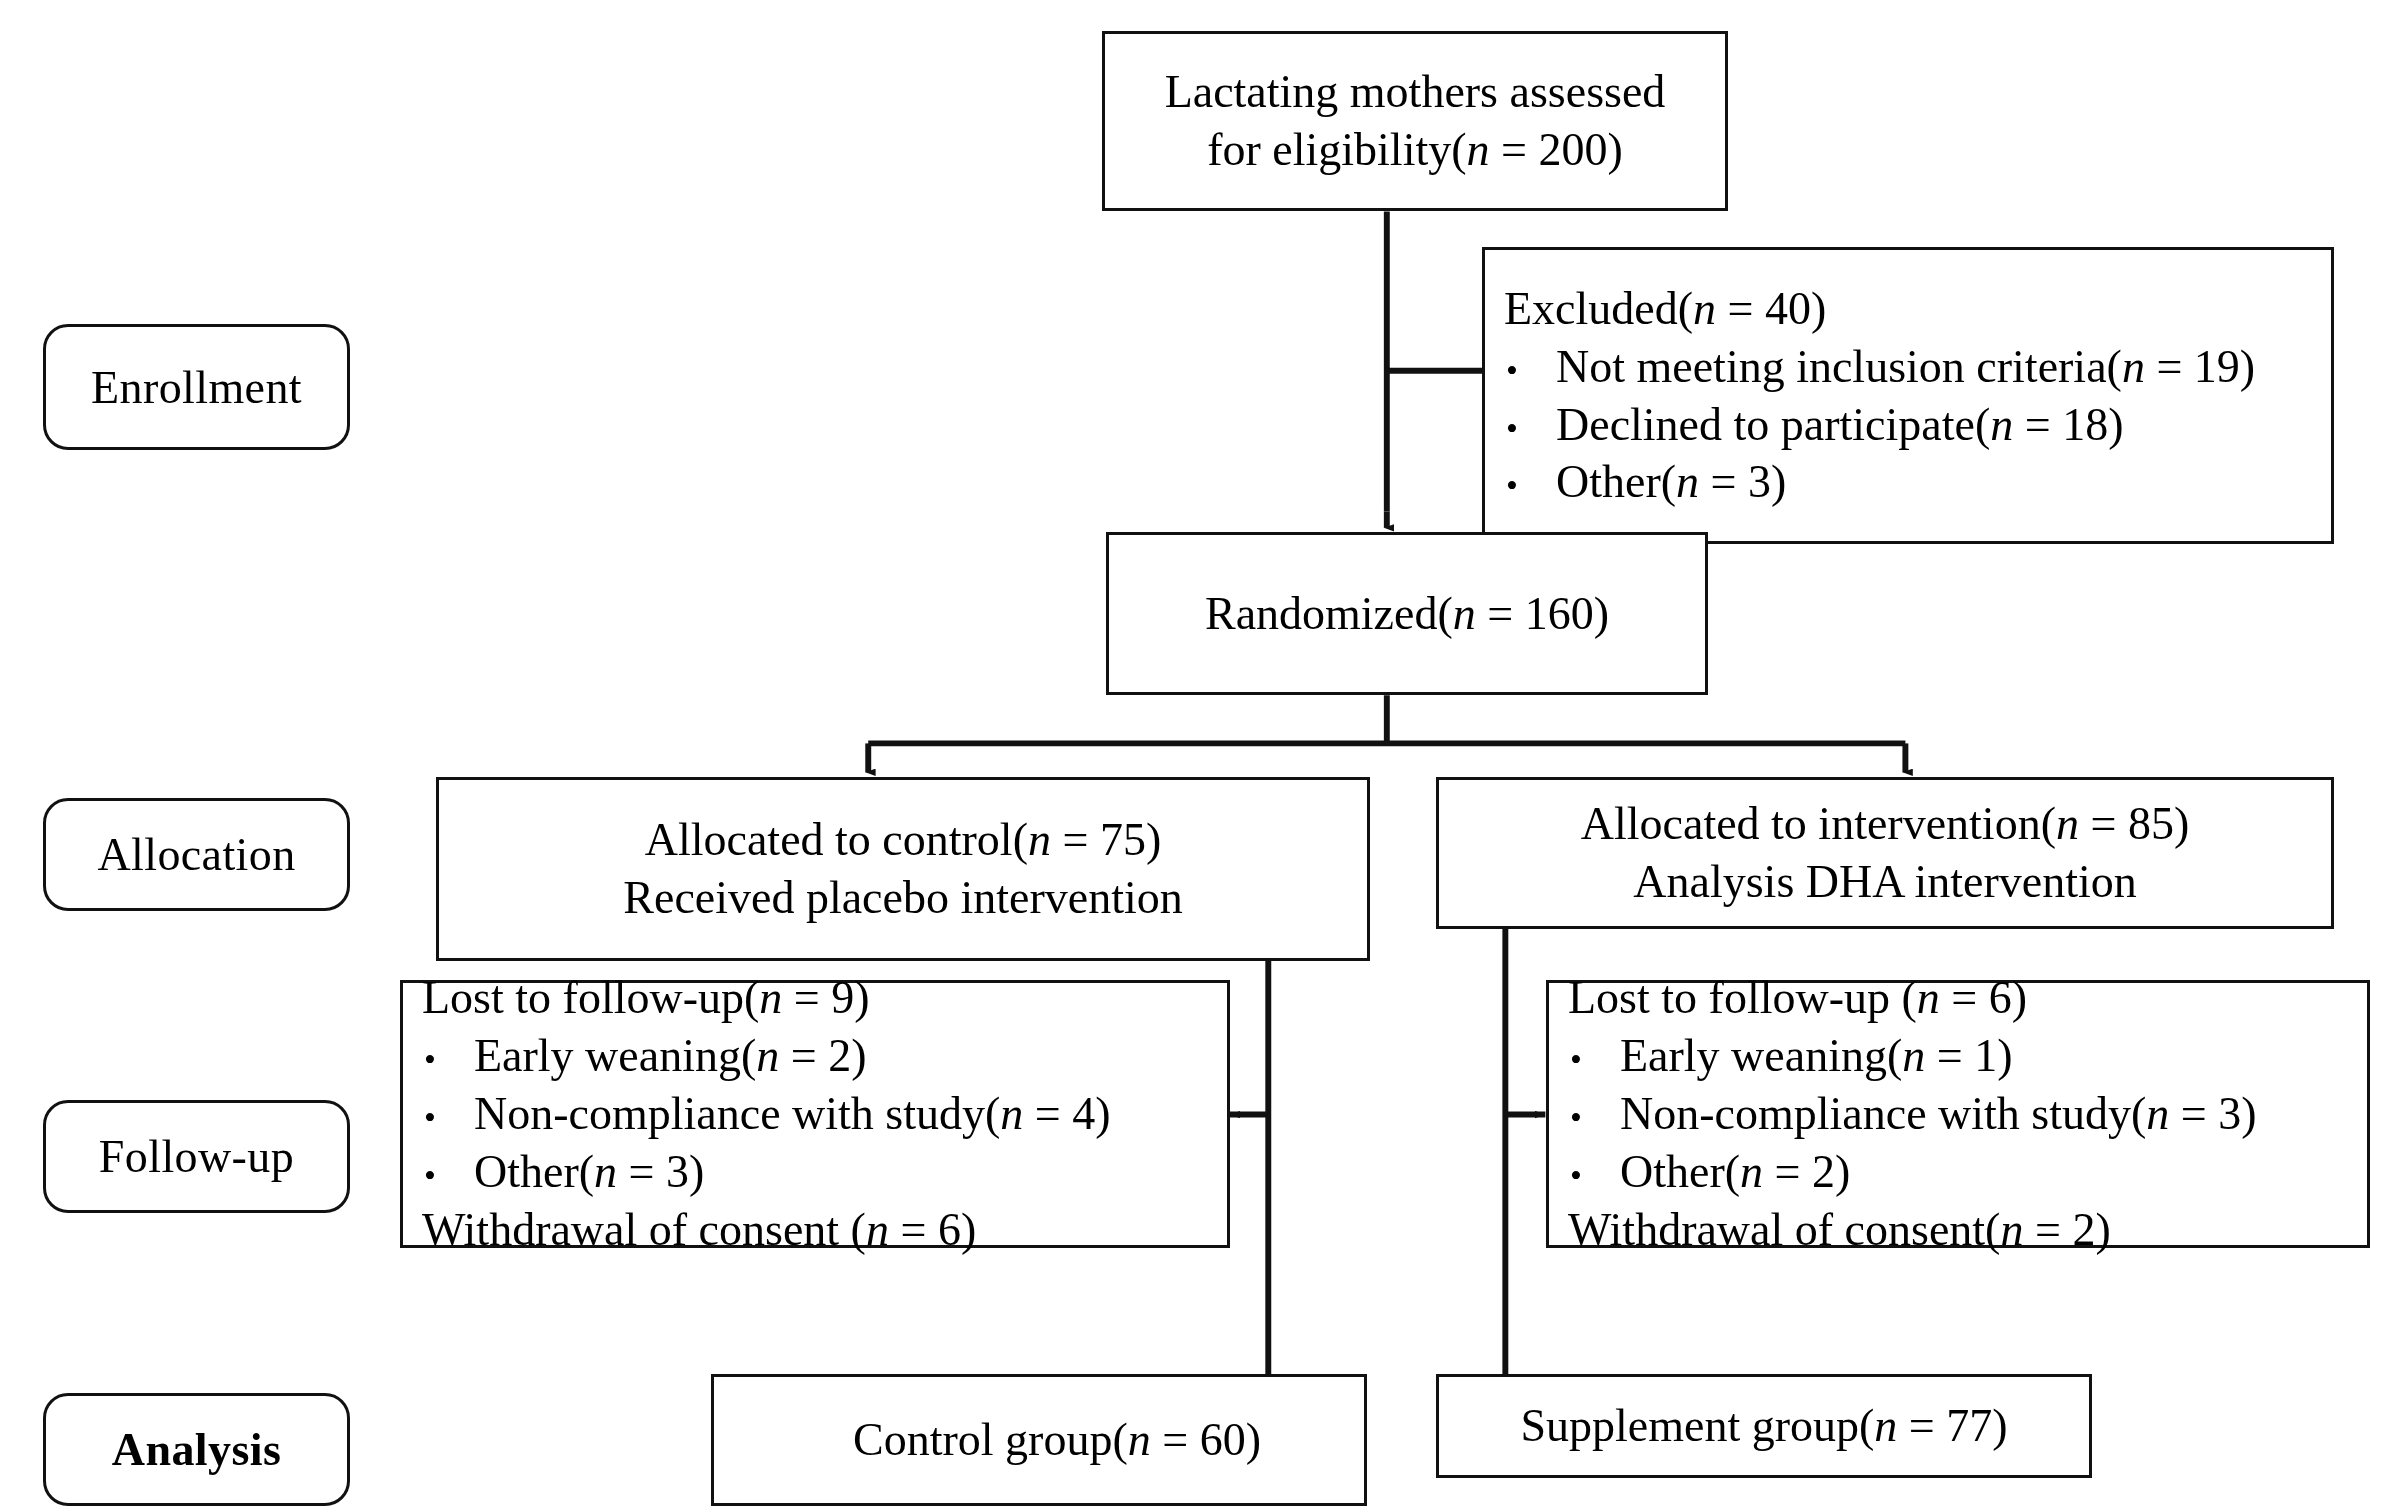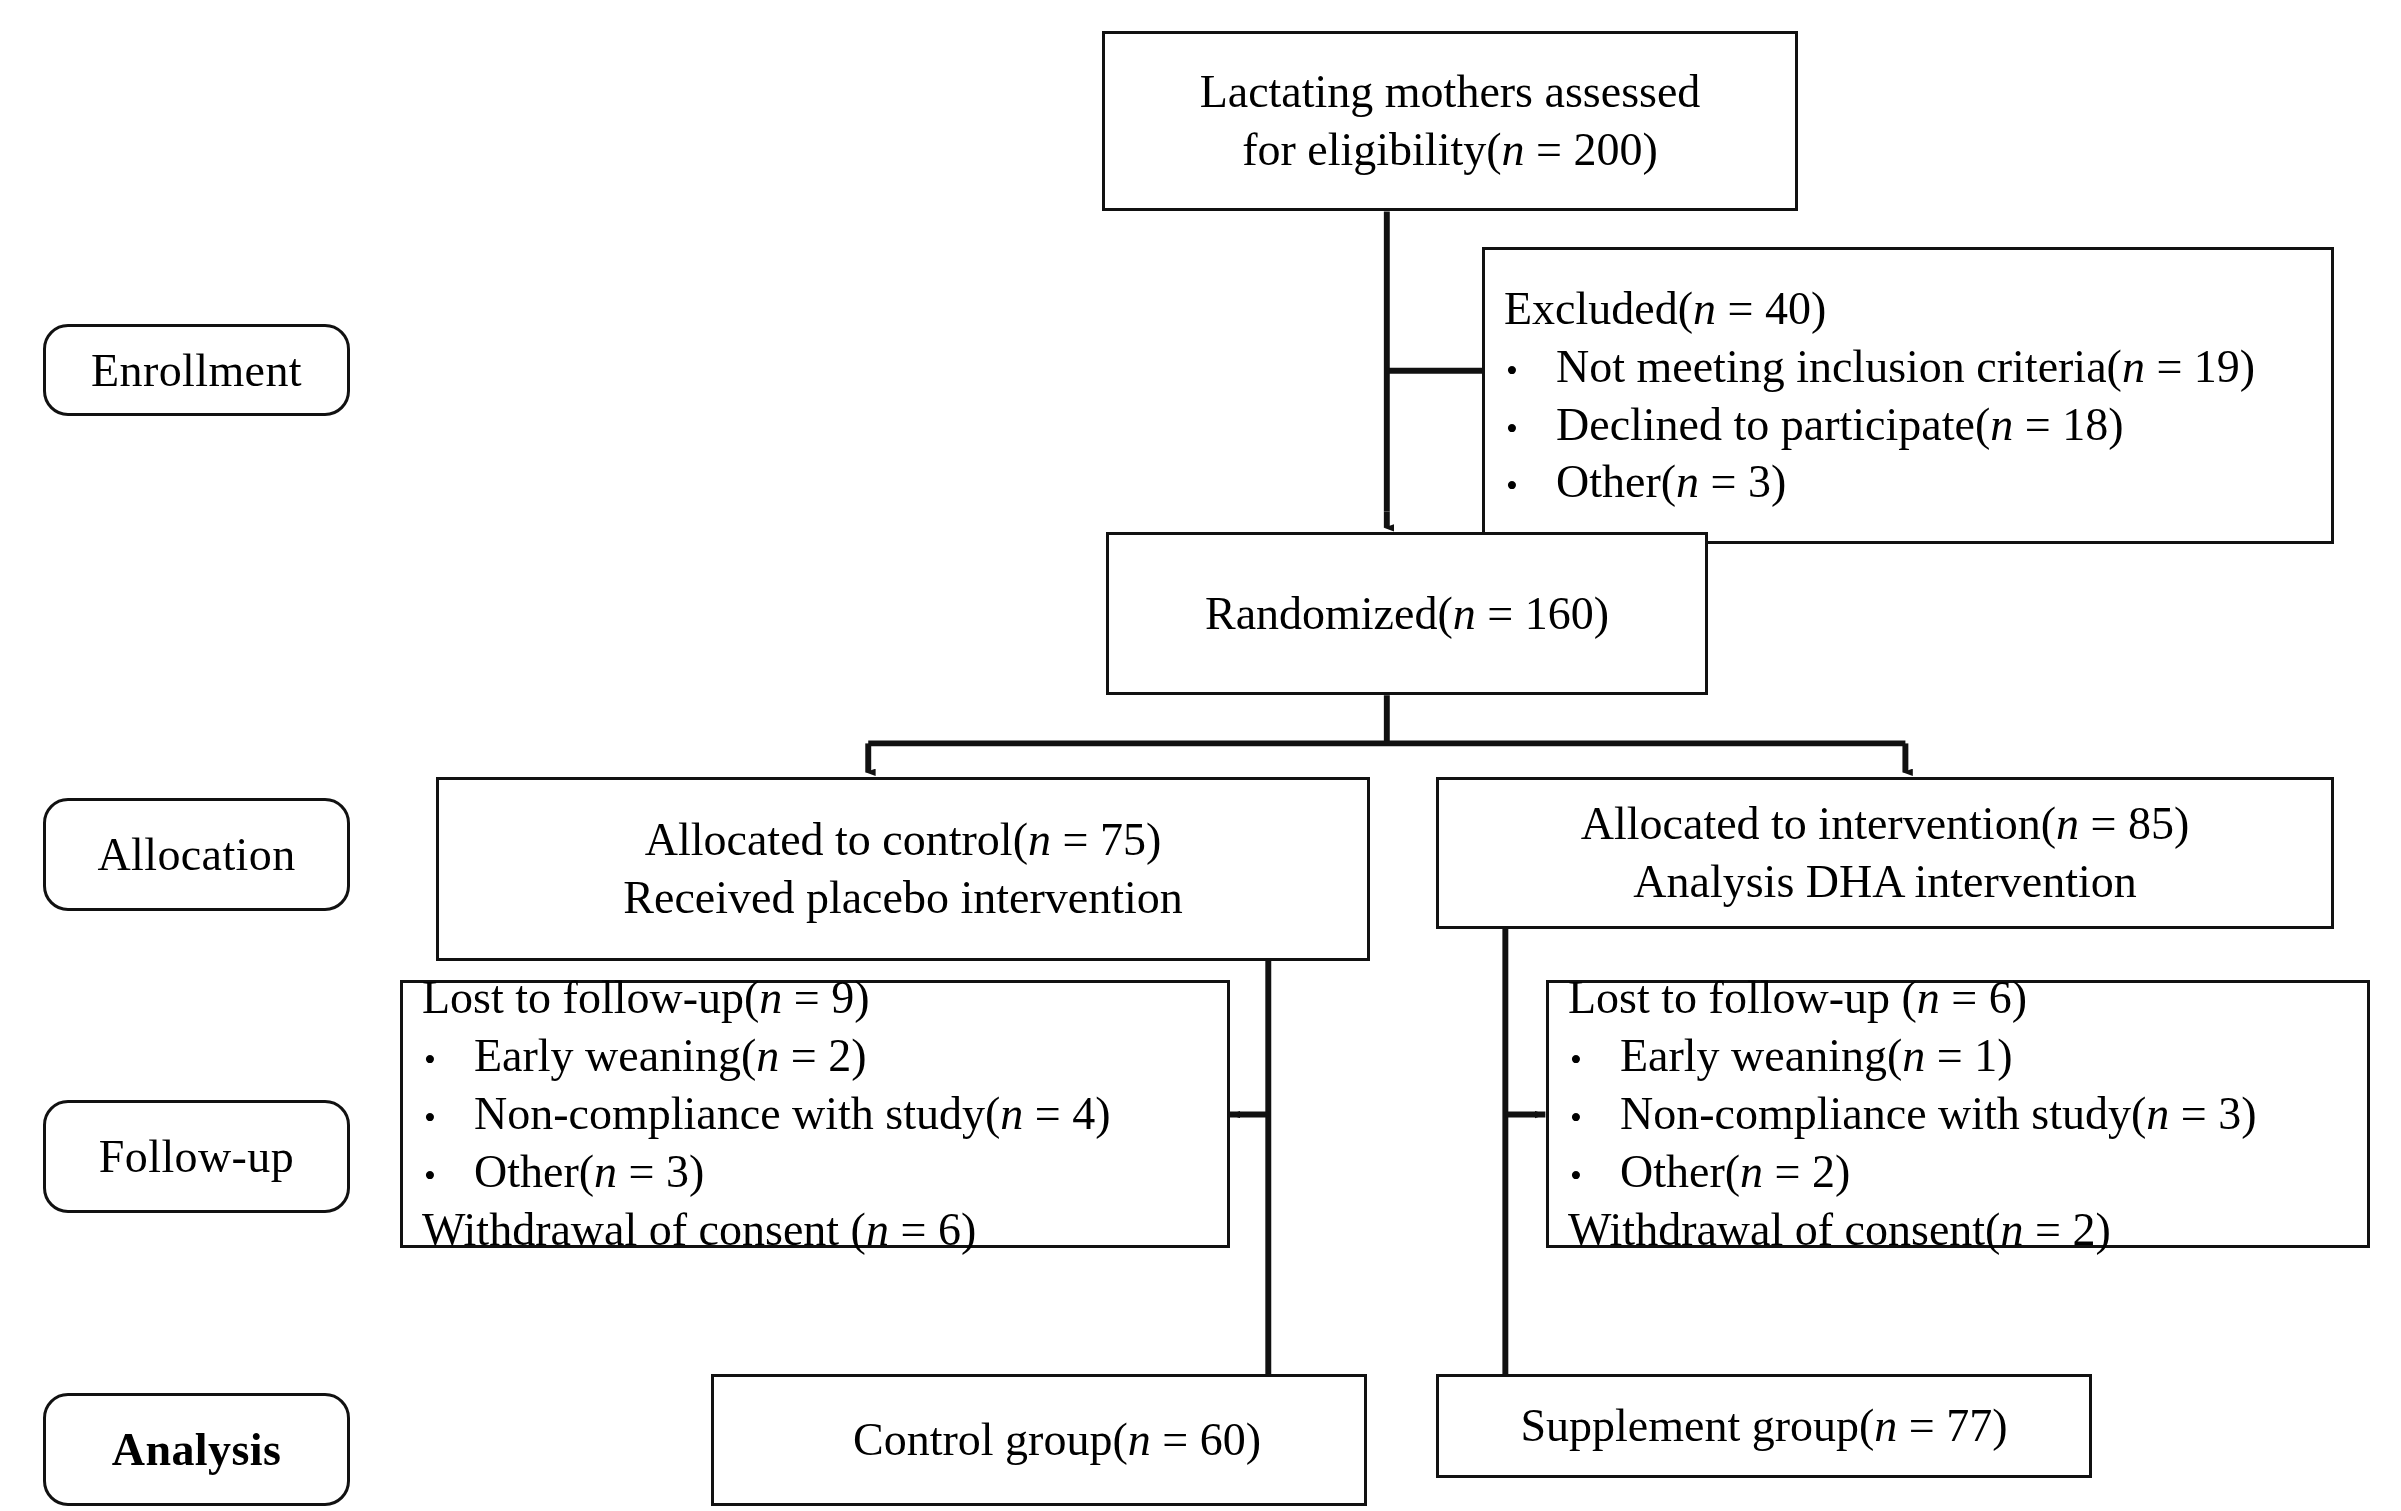--- a/index.html
+++ b/index.html
@@ -116,37 +116,37 @@
       <path d="M 1712 1253 L 1712 1872"></path>
       <path d="M 1712 1504 L 1660 1504" marker-end="url(#arrow-left)"></path>
       <path d="M 1712 1872 L 1712 1900" marker-end="url(#arrow-down)"></path>
 
       <path d="M 2032 1253 L 2032 1872"></path>
       <path d="M 2032 1504 L 2086 1504" marker-end="url(#arrow-right)"></path>
       <path d="M 2032 1872 L 2032 1900" marker-end="url(#arrow-down)"></path>
     </g>
   </svg>
 
-  <div class="stage-label" style="left:43px; top:324px; width:307px; height:92px;">
+  <div class="stage-label" style="left:43px; top:324px; width:307px; height:126px;">
     <span>Enrollment</span>
   </div>
 
   <div class="stage-label" style="left:43px; top:798px; width:307px; height:113px;">
     <span>Allocation</span>
   </div>
 
   <div class="stage-label" style="left:43px; top:1100px; width:307px; height:113px;">
     <span>Follow-up</span>
   </div>
 
   <div class="stage-label" style="left:43px; top:1393px; width:307px; height:113px;font-weight:bold;">
     <span>Analysis</span>
   </div>
 
-  <div class="node centered" style="left:1102px; top:31px; width:696px; height:180px;">
+  <div class="node centered" style="left:1102px; top:31px; width:626px; height:180px;">
     <div class="node-line">Lactating mothers assessed</div>
     <div class="node-line">for eligibility(<span class="italic-n">n</span> = 200)</div>
   </div>
 
   <div class="node" style="left:1482px; top:247px; width:852px; height:297px;">
     <div class="node-line pad-left">Excluded(<span class="italic-n">n</span> = 40)</div>
     <ul class="bullet-list">
       <li class="bullet-item">
         <span class="bullet-mark">•</span>
         <span>Not meeting inclusion criteria(<span class="italic-n">n</span> = 19)</span>

